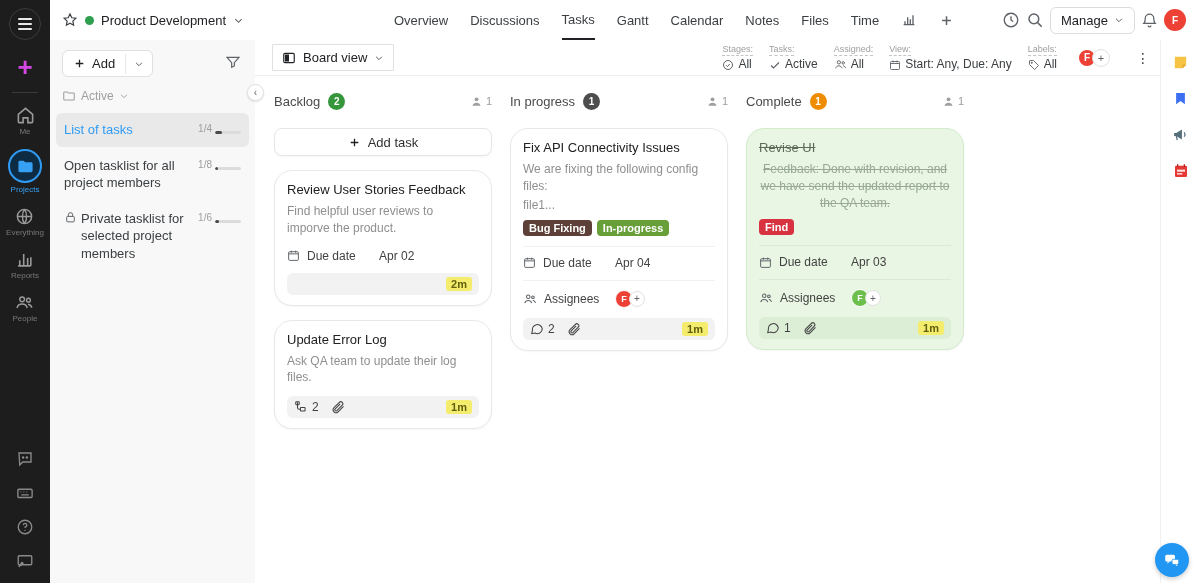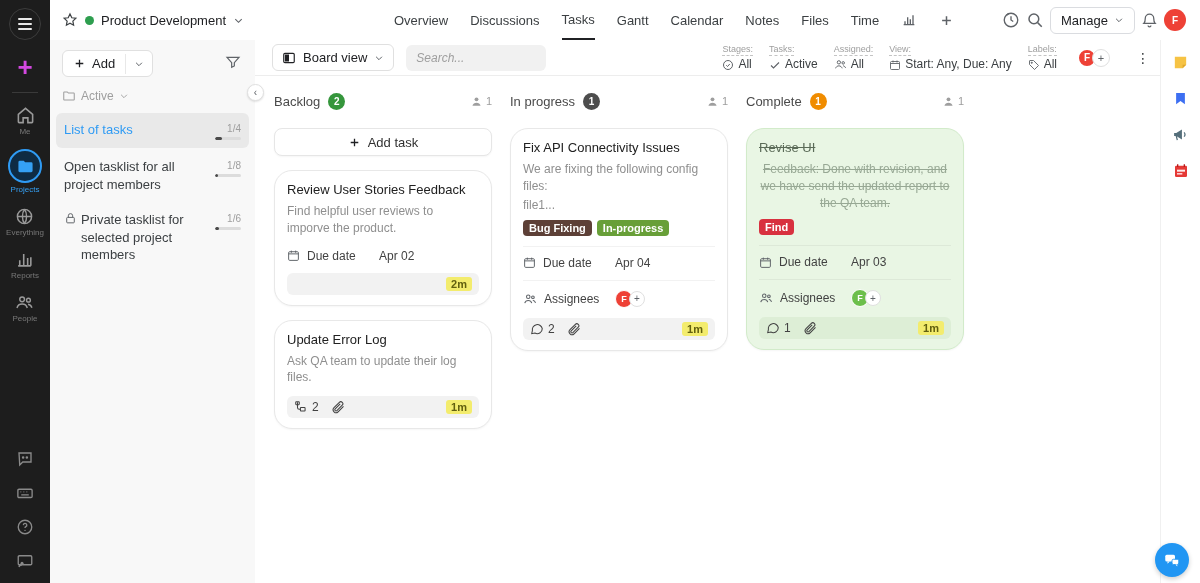--- a/index.html
+++ b/index.html
@@ -48,32 +48,32 @@
   .add-btn { display:flex; align-items:center; background:#fff; border:1px solid #e0e0e0; border-radius:6px; overflow:hidden; }
   .add-main { display:flex; align-items:center; gap:6px; padding:5px 10px; cursor:pointer; font-size:13px; }
   .add-caret { padding:5px 8px; border-left:1px solid #e8e8e8; cursor:pointer; color:#5f6368; display:flex; align-items:center; }
   .funnel { color:#5f6368; cursor:pointer; }
   .folder-row { display:flex; align-items:center; gap:5px; padding:4px 14px 8px 12px; color:#9e9e9e; font-size:12px; cursor:pointer; }
   .list-item { display:flex; align-items:flex-start; justify-content:space-between;
     margin:2px 6px; padding:8px 8px 8px 8px; border-radius:6px; cursor:pointer; }
   .list-item.active { background:#e9e9e9; }
   .list-name { font-size:13px; color:#3c4043; line-height:1.35; display:flex; gap:4px; max-width:130px; }
   .list-item.active .list-name { color:#2f9bf4; }
-  .prog { display:flex; flex-direction:column; align-items:flex-end; gap:3px; padding-top:2px; }
+  .prog { display:flex; align-items:flex-end; gap:3px; padding-top:2px; }
   .prog .frac { font-size:10px; color:#9e9e9e; }
   .prog .bar { width:26px; height:3px; background:#dcdcdc; border-radius:2px; overflow:hidden; }
   .prog .fill { height:100%; background:#4a4a4a; border-radius:2px; }
   .collapse-btn { position:absolute; left:247px; top:84px; width:17px; height:17px; border-radius:50%;
     background:#fff; border:1px solid #e0e0e0; box-shadow:0 1px 2px rgba(0,0,0,.12); z-index:25;
     display:flex; align-items:center; justify-content:center; font-size:10px; color:#5f6368; cursor:pointer; }
 
   
   .toolbar { position:absolute; left:255px; top:40px; width:905px; height:36px; background:#fff;
     border-bottom:1px solid #ededed; display:flex; align-items:center; padding:0 10px 0 17px; z-index:5; }
-  .view-btn { display:flex; align-items:center; gap:7px; border:1px solid #e0e0e0; border-radius:6px;
+  .view-btn { display:flex; align-items:center; gap:7px; border:1px solid #e0e0e0; border-radius:1px;
     background:#fff; padding:5px 9px; cursor:pointer; }
   .search-box { margin-left:12px; width:140px; }
   .search-box input { width:100%; background:#f1f1f1; border:none; outline:none; border-radius:6px;
     padding:6px 10px; font-size:12px; font-style:italic; color:#424242; font-family:inherit; }
   .search-box input::placeholder { color:#9e9e9e; }
   .filters { margin-left:auto; display:flex; align-items:center; gap:16px; }
   .filter { display:flex; flex-direction:column; gap:1px; cursor:pointer; }
   .filter .flabel { font-size:9px; color:#9e9e9e; border-bottom:1px dashed #c4c4c4; align-self:flex-start; padding-bottom:1px; }
   .filter .fvalue { display:flex; align-items:flex-end; gap:4px; font-size:12px; color:#3c4043; }
   .tb-avatars { display:flex; align-items:center; margin-left:4px; }
@@ -363,23 +363,20 @@
   <span class="view-btn">
     <svg width="14" height="14" viewBox="0 0 24 24">
         <rect x="3" y="4" width="18" height="16" rx="2" fill="none" stroke="#202124" stroke-width="2"></rect>
         <rect x="5" y="6" width="7" height="12" fill="#202124"></rect>
       </svg>
     <span>Board view</span>
     <svg width="10" height="10" viewBox="0 0 24 24" fill="none" stroke="#5f6368" stroke-width="2.4">
         <path d="M5 9l7 7 7-7"></path>
       </svg>
   </span>
-  <span class="search-box">
-    <input type="text" placeholder="Search..." style="">
-  </span>
 
   <div class="filters">
     <div class="filter">
       <span class="flabel">Stages:</span>
       <span class="fvalue">
         <svg width="12" height="12" viewBox="0 0 24 24" fill="none" stroke="#5f6368" stroke-width="2">
             <circle cx="12" cy="12" r="9"></circle>
             <path d="M8.5 12.5l2.5 2.5 4.5-5"></path>
           </svg>
         <span>All</span>

